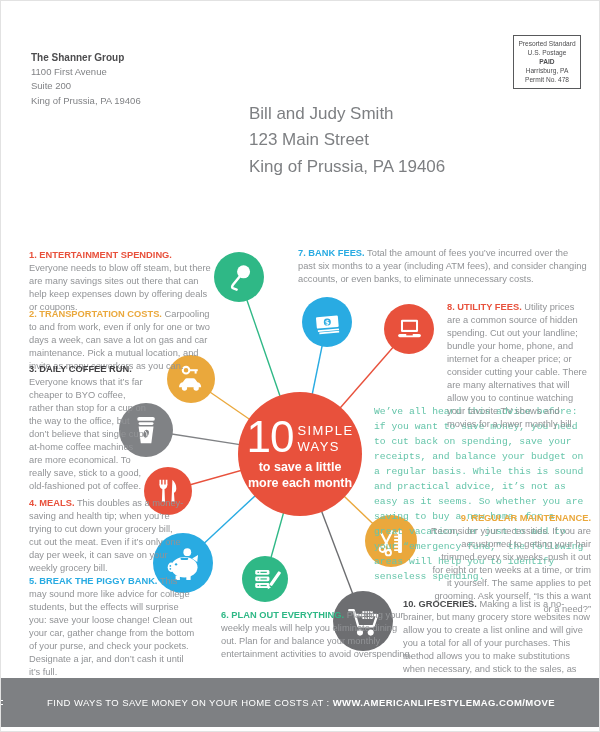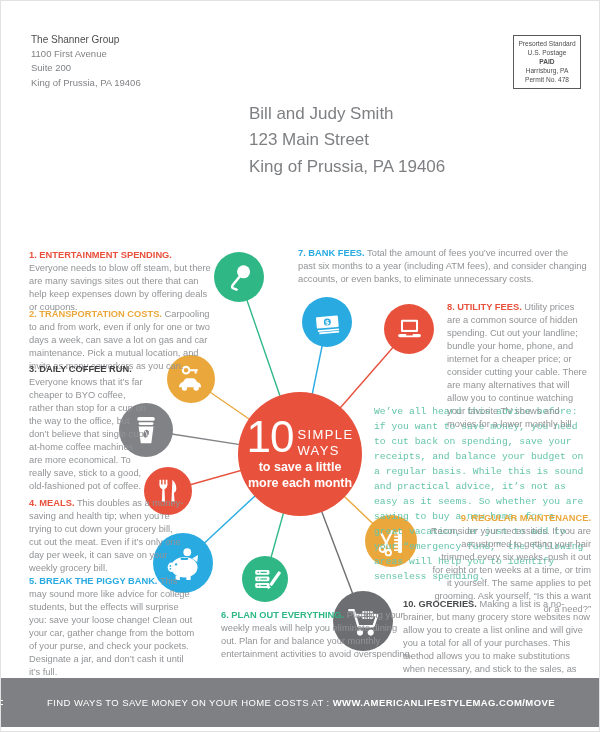--- a/index.html
+++ b/index.html
@@ -3,21 +3,21 @@
 <meta charset="utf-8">
 <style>
   html,body{margin:0;padding:0;background:#f4f4f4;}
   .page{
     position:relative;width:600px;height:732px;background:#fff;
     border:1px solid #e2e2e2;box-sizing:border-box;overflow:hidden;
     font-family:"Liberation Sans", sans-serif;
   }
   
   .sender{position:absolute;left:30px;top:31px;font-size:9.5px;line-height:1.5;color:#808285;}
-  .sender-name{font-weight:normal;color:#4d4d4f;font-size:10px;}
+  .sender-name{font-weight:bold;color:#4d4d4f;font-size:10px;margin-top:18px;}
   
   .postage{position:absolute;left:512px;top:34px;width:62px;border:1px solid #58595b;
     padding:4px 2px;text-align:center;font-size:6.6px;line-height:1.35;color:#4d4d4f;}
   .postage .bold{font-weight:bold;}
   
   .recipient{position:absolute;left:248px;top:100px;font-size:17px;line-height:1.55;color:#7d7f82;}
   
   .connectors{position:absolute;left:0;top:0;}
   
   .circle{position:absolute;border-radius:50%;display:flex;align-items:center;justify-content:center;}
@@ -28,21 +28,21 @@
   .circle-4{left:143px;top:466px;width:48px;height:48px;}
   .circle-5{left:152px;top:532px;width:60px;height:60px;}
   .circle-6{left:241px;top:555px;width:46px;height:46px;}
   .circle-7{left:301px;top:296px;width:50px;height:50px;}
   .circle-8{left:383px;top:303px;width:50px;height:50px;}
   .circle-9{left:364px;top:514px;width:52px;height:52px;}
   .circle-10{left:332px;top:590px;width:60px;height:60px;}
   
   .center-circle{position:absolute;left:237px;top:391px;width:124px;height:124px;border-radius:50%;
     display:flex;flex-direction:column;align-items:center;justify-content:center;color:#fff;text-align:center;}
-  .cc-row{display:flex;align-items:flex-end;justify-content:center;}
+  .cc-row{display:flex;align-items:flex-start;justify-content:center;}
   .cc-num{font-size:44px;font-weight:300;line-height:0.95;letter-spacing:-1px;}
   .cc-words{font-size:13px;letter-spacing:1.4px;text-align:left;line-height:1.2;margin-left:4px;padding-top:7px;}
   .cc-sub{font-size:12.5px;font-weight:bold;line-height:1.3;margin-top:1px;}
   
   .intro{position:absolute;left:373px;top:403px;width:214px;font-size:9.7px;line-height:1.55;font-family:Liberation Mono, monospace;}
   
   .tip{position:absolute;font-size:9.3px;line-height:1.4;color:#919396;}
   .tip-heading{font-weight:bold;}
   .tip-1{left:28px;top:248px;width:182px;}
   .tip-2{left:28px;top:307px;width:188px;}

